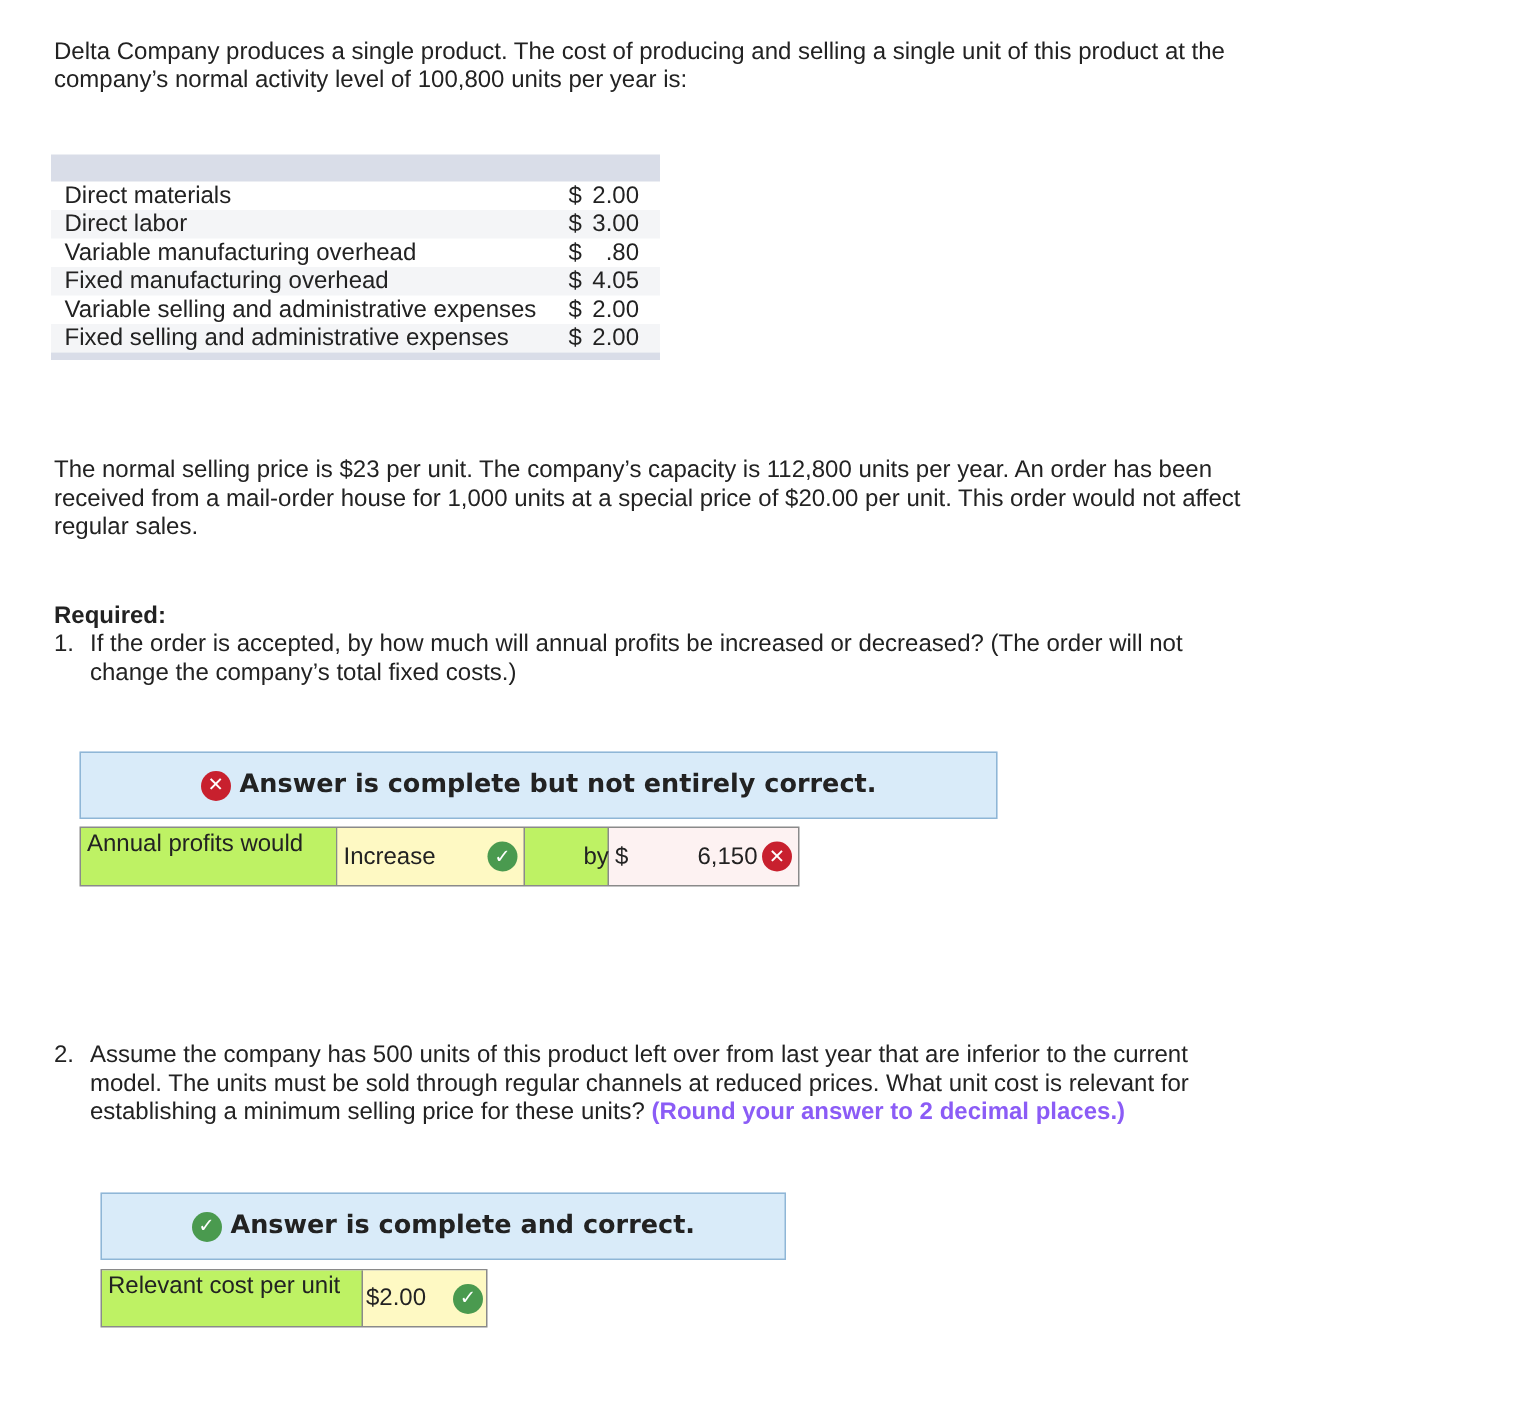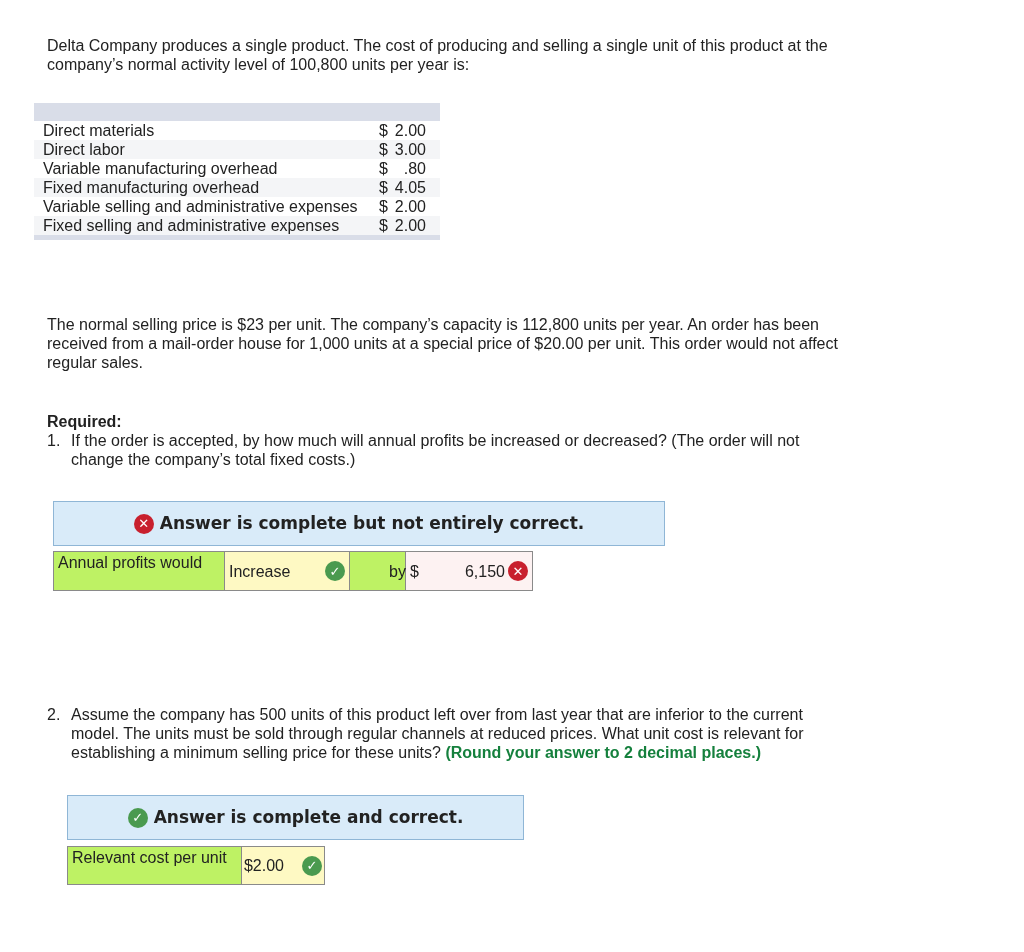--- a/index.html
+++ b/index.html
@@ -1,21 +1,21 @@
 <!DOCTYPE html>
 <html><head>
   <meta charset="utf-8">
   <style>
     html, body { margin: 0; padding: 0; background: #ffffff; }
     body {
       width: 1024px; height: 952px; position: relative; overflow: hidden;
       font-family: "Liberation Sans", sans-serif; font-size: 16px; color: #222;
       line-height: 19px;
     }
-    .para { position: absolute; left: 35px; width: 800px; margin: 12px; }
+    .para { position: absolute; left: 35px; width: 800px; margin: 1px; }
     #intro { top: 24px; }
     #cost-table-wrap { position: absolute; left: 34px; top: 103px; width: 406px; }
     .tbl-head { height: 18px; background: #d9dde8; }
     .tbl-foot { height: 5px; background: #d9dde8; }
     table.costs { border-collapse: collapse; width: 100%; }
     table.costs td { padding: 0 0 0 9px; height: 19px; white-space: nowrap; }
     table.costs tr:nth-child(even) td { background: #f4f5f7; }
     table.costs td.val { padding: 0 14px 0 0; }
     .val-inner { display: flex; justify-content: space-between; width: 47px; margin-left: auto; }
     #normal-price { top: 303px; }
@@ -44,21 +44,21 @@
     }
     #ans1 { left: 53px; top: 551px; height: 40px; width: 480px; }
     #ans2 { left: 67px; top: 846px; height: 39px; width: 258px; }
     .cell { box-sizing: border-box; height: 100%; border-right: 1px solid #8a8a8a; }
     .cell:last-child { border-right: none; }
     .cell-label { background: #bef264; padding: 1px 4px; line-height: 19px; }
     .cell-input { display: flex; align-items: center; padding: 0 4px; }
     .cell-ok { background: #fef9c3; }
     .cell-bad { background: #fdf2f2; }
     #q2 { top: 693px; }
-    .red-bold { color: #15803d; font-weight: bold; }
+    .red-bold { color: #8b5cf6; font-weight: bold; }
   </style>
 </head>
 <body>
 
 <p class="para" id="intro">Delta Company produces a single product. The cost of producing and selling a single unit of this product at the company’s normal activity level of 100,800 units per year is:</p>
 
 <div id="cost-table-wrap">
   <div class="tbl-head"></div>
   <table class="costs">
     <tbody>

